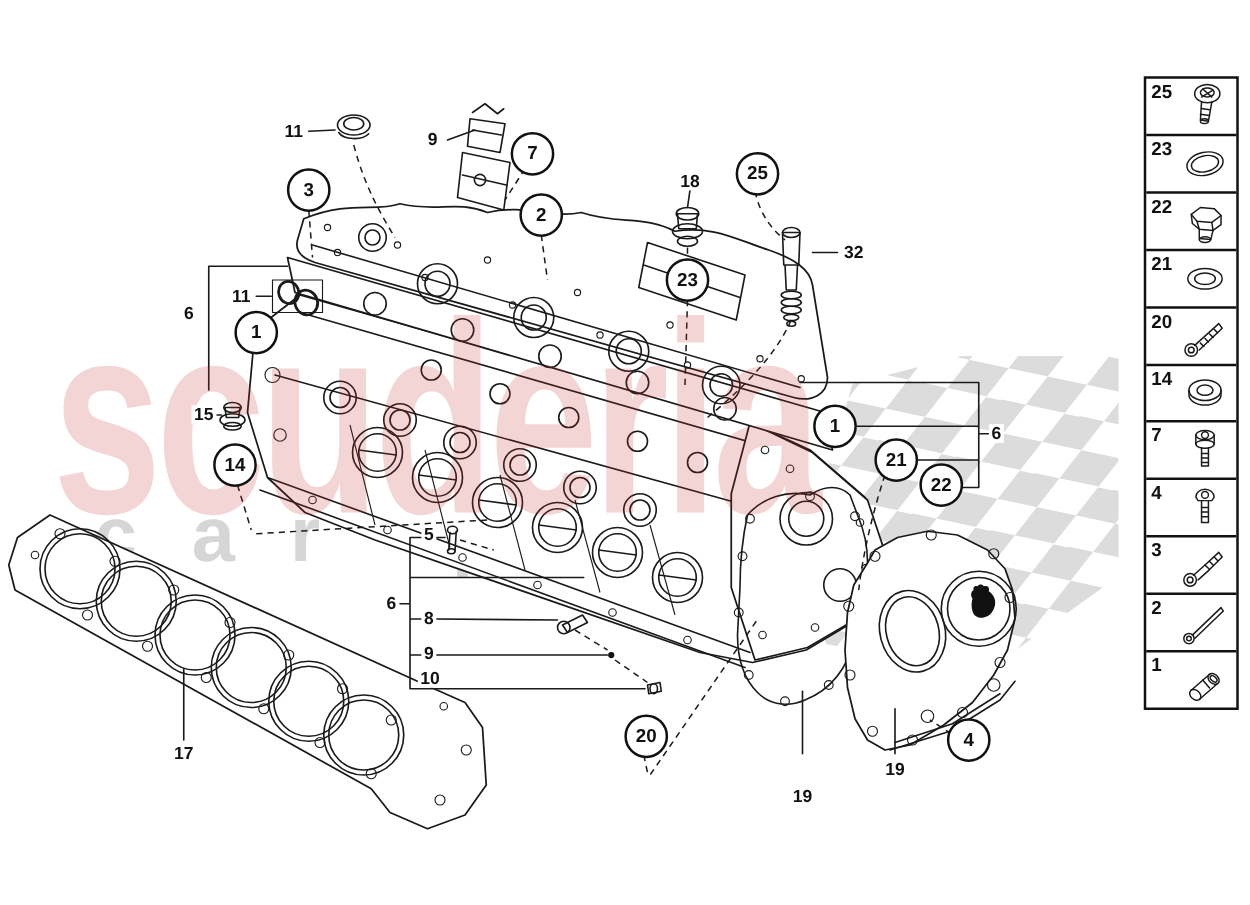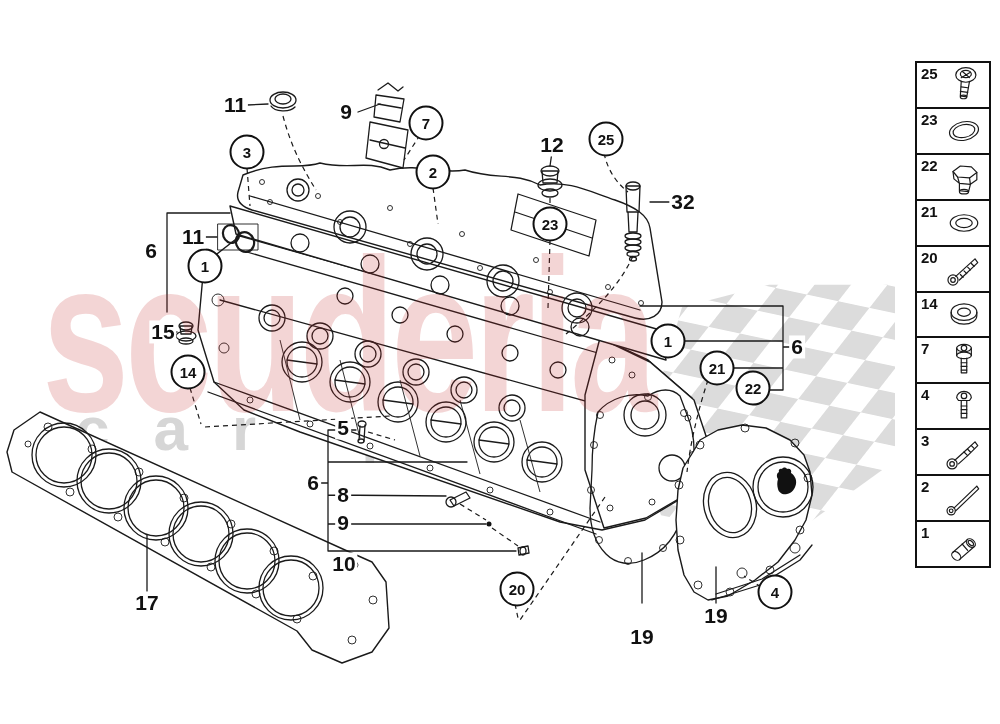--- a/index.html
+++ b/index.html
@@ -19,21 +19,21 @@
           letter-spacing:-6px;color:rgba(195,45,45,0.20);white-space:nowrap;line-height:0.95;
           transform:scaleX(0.72);transform-origin:left top;pointer-events:none;z-index:5;}
   svg.draw{position:absolute;left:0;top:0;z-index:2;}
   svg.draw *{vector-effect:non-scaling-stroke;}
   .ln{fill:none;stroke:#1a1a1a;stroke-width:1.3;stroke-linejoin:round;stroke-linecap:round;}
   .wf{fill:#ffffff;stroke:#1a1a1a;stroke-width:1.4;stroke-linejoin:round;}
   .thin{fill:none;stroke:#1a1a1a;stroke-width:0.9;}
   .dash{fill:none;stroke:#1a1a1a;stroke-width:1.2;stroke-dasharray:5 4;}
   .blk{fill:#111;stroke:none;}
   
-  .lbl{position:absolute;transform:translate(-50%,-50%);font-size:21px;font-weight:bold;
+  .lbl{position:absolute;transform:translate(-50%,-50%);font-size:14px;font-weight:bold;
        color:#111;background:#fff;padding:0 2px;z-index:6;line-height:1.1;}
   .circ{position:absolute;width:31px;height:31px;border:2px solid #111;border-radius:50%;
         background:#fff;display:flex;align-items:center;justify-content:center;
         font-size:15px;font-weight:bold;color:#111;transform:translate(-50%,-50%);z-index:6;}
   
   #parts{position:absolute;left:915px;top:61px;width:72px;height:503px;border:2px solid #111;
          display:flex;flex-direction:column;background:#fff;z-index:7;}
   .pcell{flex:1;border-top:2px solid #111;position:relative;}
   .pcell:first-child{border-top:none;}
   .pnum{position:absolute;left:4px;top:2px;font-size:15px;font-weight:bold;color:#111;}
@@ -349,30 +349,30 @@
   <div class="circ" style="left:205px;top:266px">1</div>
   <div class="circ" style="left:188px;top:372px">14</div>
   <div class="circ" style="left:668px;top:341px">1</div>
   <div class="circ" style="left:717px;top:368px">21</div>
   <div class="circ" style="left:753px;top:388px">22</div>
   <div class="circ" style="left:517px;top:589px">20</div>
   <div class="circ" style="left:775px;top:592px">4</div>
 
   <div class="lbl" style="left:235px;top:105px">11</div>
   <div class="lbl" style="left:346px;top:112px">9</div>
-  <div class="lbl" style="left:552px;top:145px">12</div>
+  <div class="lbl" style="left:552px;top:145px">18</div>
   <div class="lbl" style="left:683px;top:202px">32</div>
   <div class="lbl" style="left:193px;top:237px">11</div>
   <div class="lbl" style="left:151px;top:251px">6</div>
   <div class="lbl" style="left:163px;top:332px">15</div>
   <div class="lbl" style="left:343px;top:428px">5</div>
   <div class="lbl" style="left:313px;top:483px">6</div>
   <div class="lbl" style="left:343px;top:495px">8</div>
   <div class="lbl" style="left:343px;top:523px">9</div>
-  <div class="lbl" style="left:344px;top:564px">10</div>
+  <div class="lbl" style="left:344px;top:543px">10</div>
   <div class="lbl" style="left:797px;top:347px">6</div>
   <div class="lbl" style="left:147px;top:603px">17</div>
   <div class="lbl" style="left:642px;top:637px">19</div>
   <div class="lbl" style="left:716px;top:616px">19</div>
 
   <div id="parts">
 
     <div class="pcell">
       <span class="pnum">25</span>
       <svg class="picon" width="48" height="44" viewBox="0 0 48 48">

